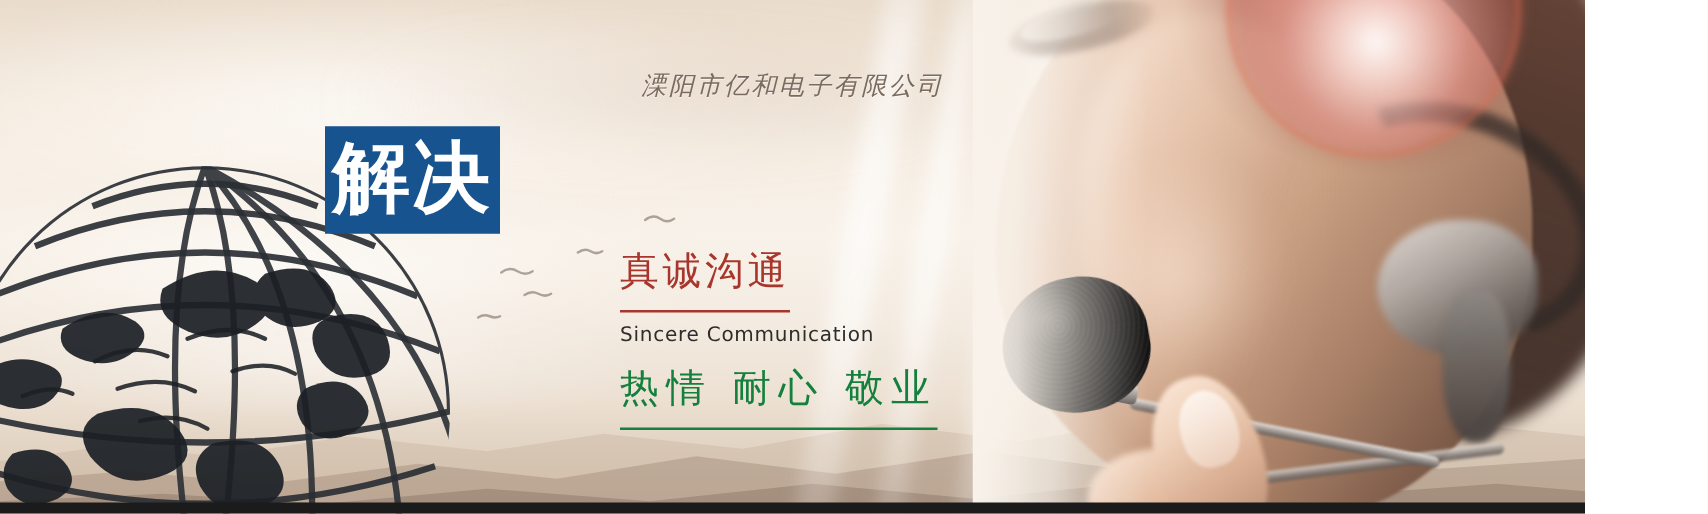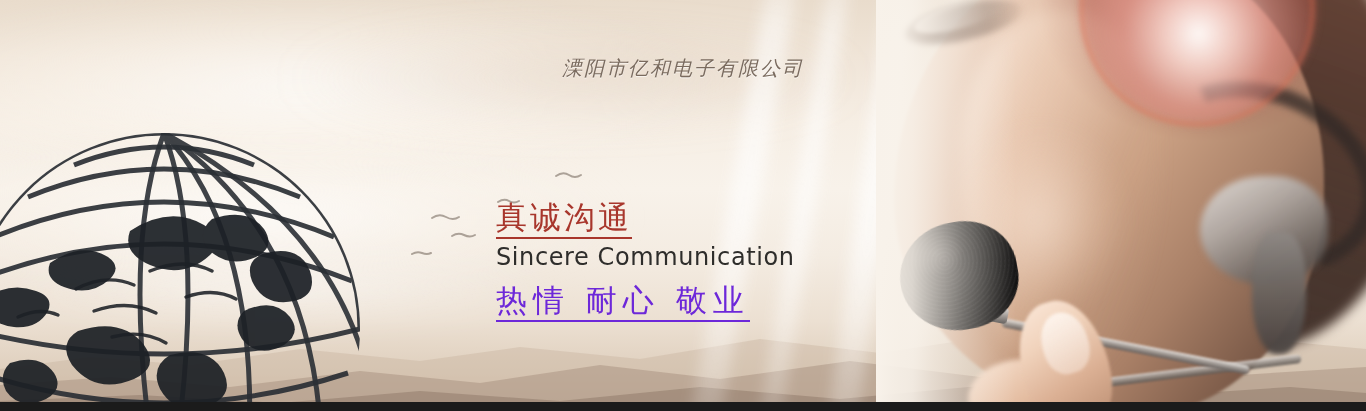--- a/index.html
+++ b/index.html
@@ -6,21 +6,21 @@
     margin: 0;
     padding: 0;
     background: #ffffff;
   }
   body {
     font-family: "Liberation Sans", "DejaVu Sans", sans-serif;
   }
 
   .banner {
     position: relative;
-    width: 1366px;
+    width: 1268px;
     height: 411px;
     overflow: hidden;
     background: #efe3d6;
   }
 
   
   .sky-base {
     position: absolute;
     inset: 0;
     background:
@@ -449,26 +449,26 @@
     top: 198px;
     font-family: "DejaVu Sans", "Liberation Sans", sans-serif;
   }
   .slogan-cn {
     font-size: 31px;
     line-height: 38px;
     letter-spacing: 3px;
     white-space: nowrap;
     display: inline-block;
     border-bottom: 2px solid currentColor;
-    padding-bottom: 1px;
+    padding-bottom: 12px;
   }
   .slogan-cn.red { color: #a8362c; }
-  .slogan-cn.dark { color: #6d28d9; letter-spacing: 6px; }
+  .slogan-cn.dark { color: #15803d; letter-spacing: 6px; }
   .slogan-en {
-    font-size: 24px;
+    font-size: 16px;
     line-height: 30px;
     letter-spacing: 0.6px;
     color: #2e2d2b;
     white-space: nowrap;
     margin-top: 3px;
     margin-bottom: 9px;
   }
   .slogan-en.last { margin-bottom: 0; }
 
   
@@ -590,20 +590,21 @@
         <path d="M498,202 q6,-4 11,-1 q5,3 10,0"></path>
         <path d="M556,176 q7,-5 13,-1 q6,4 12,0"></path>
         <path d="M412,254 q5,-3 10,-1 q5,2 9,0"></path>
       </g>
     </svg>
   </div>
 
   <div class="company-name">溧阳市亿和电子有限公司</div>
 
   <div class="headline">
+    <span class="hl">解决</span>
   </div>
 
   <div class="slogans">
     <div><span class="slogan-cn red">真诚沟通</span></div>
     <div class="slogan-en">Sincere Communication</div>
     <div><span class="slogan-cn dark">热情  耐心  敬业</span></div>
   </div>
 
   <div class="bottom-bar"></div>
 

